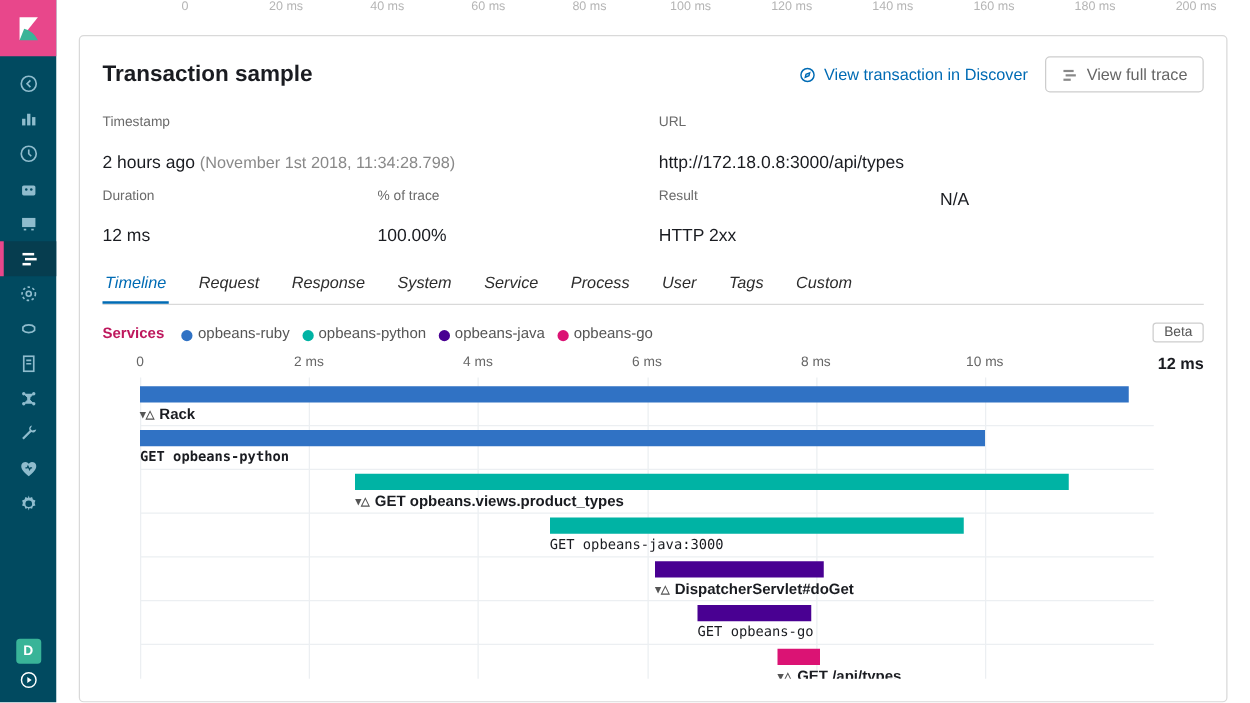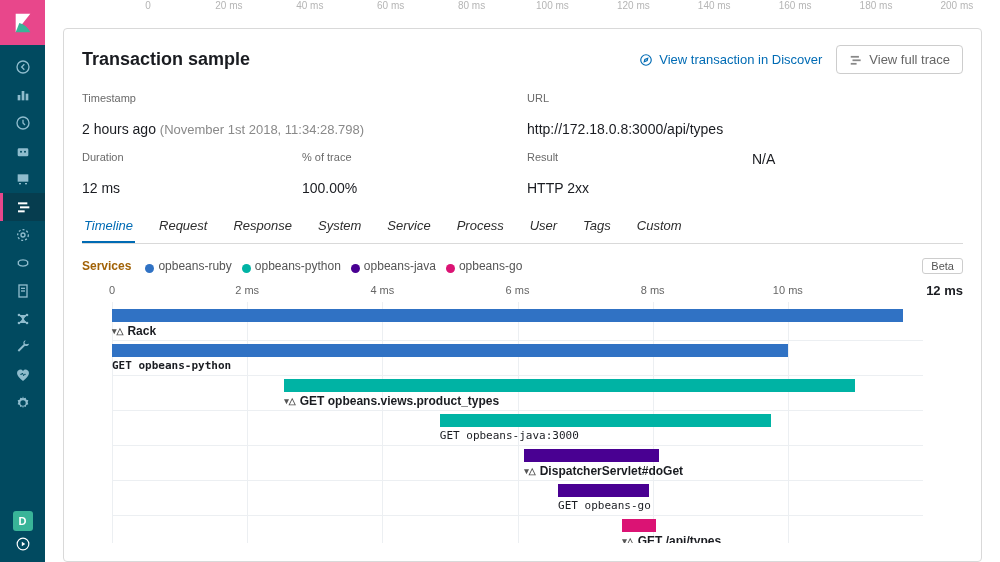--- a/index.html
+++ b/index.html
@@ -42,21 +42,21 @@
 .c1 { width: 220px; } .c2 { width: 225px; } .c3 { width: 225px; } .c4 { flex: 1; }
 .r1c1 { width: 445px; } .r1c2 { flex: 1; }
 
 
 .tabs { display: flex; gap: 22px; border-bottom: 1px solid #d9d9d9; margin-bottom: 14px; font-style: italic; }
 .tab { padding: 8px 2px; font-size: 13px; color: #2d2d2d; cursor: pointer; border-bottom: 2px solid transparent; }
 .tab.active { color: #006bb4; border-bottom-color: #006bb4; font-weight: 500; }
 
 
 .legend-row { display: flex; align-items: center; gap: 10px; margin-bottom: 10px; }
-.legend-label { font-weight: 600; font-size: 12px; color: #a16207; margin-right: 4px; }
+.legend-label { font-weight: 600; font-size: 12px; color: #be185d; margin-right: 4px; }
 .lg { display: flex; align-items: flex-end; gap: 4px; font-size: 12px; color: #555; }
 .dot { width: 9px; height: 9px; border-radius: 50%; }
 .beta { margin-left: auto; border: 1px solid #cdcdcd; border-radius: 3px; padding: 1px 8px; font-size: 11px; color: #555; }
 
 
 .chart-wrap { position: relative; flex: 1; overflow: hidden; }
 .axis-x { position: relative; height: 18px; margin-left: 30px; margin-right: 40px; margin-bottom: 4px; }
 .axis-tick { position: absolute; font-size: 11px; color: #666; transform: translateX(-50%); }
 .axis-max { position: absolute; right: -40px; font-weight: 700; font-size: 13px; color: #1a1c21; top: -1px; }
 .lanes { position: relative; margin-left: 30px; margin-right: 40px; }

